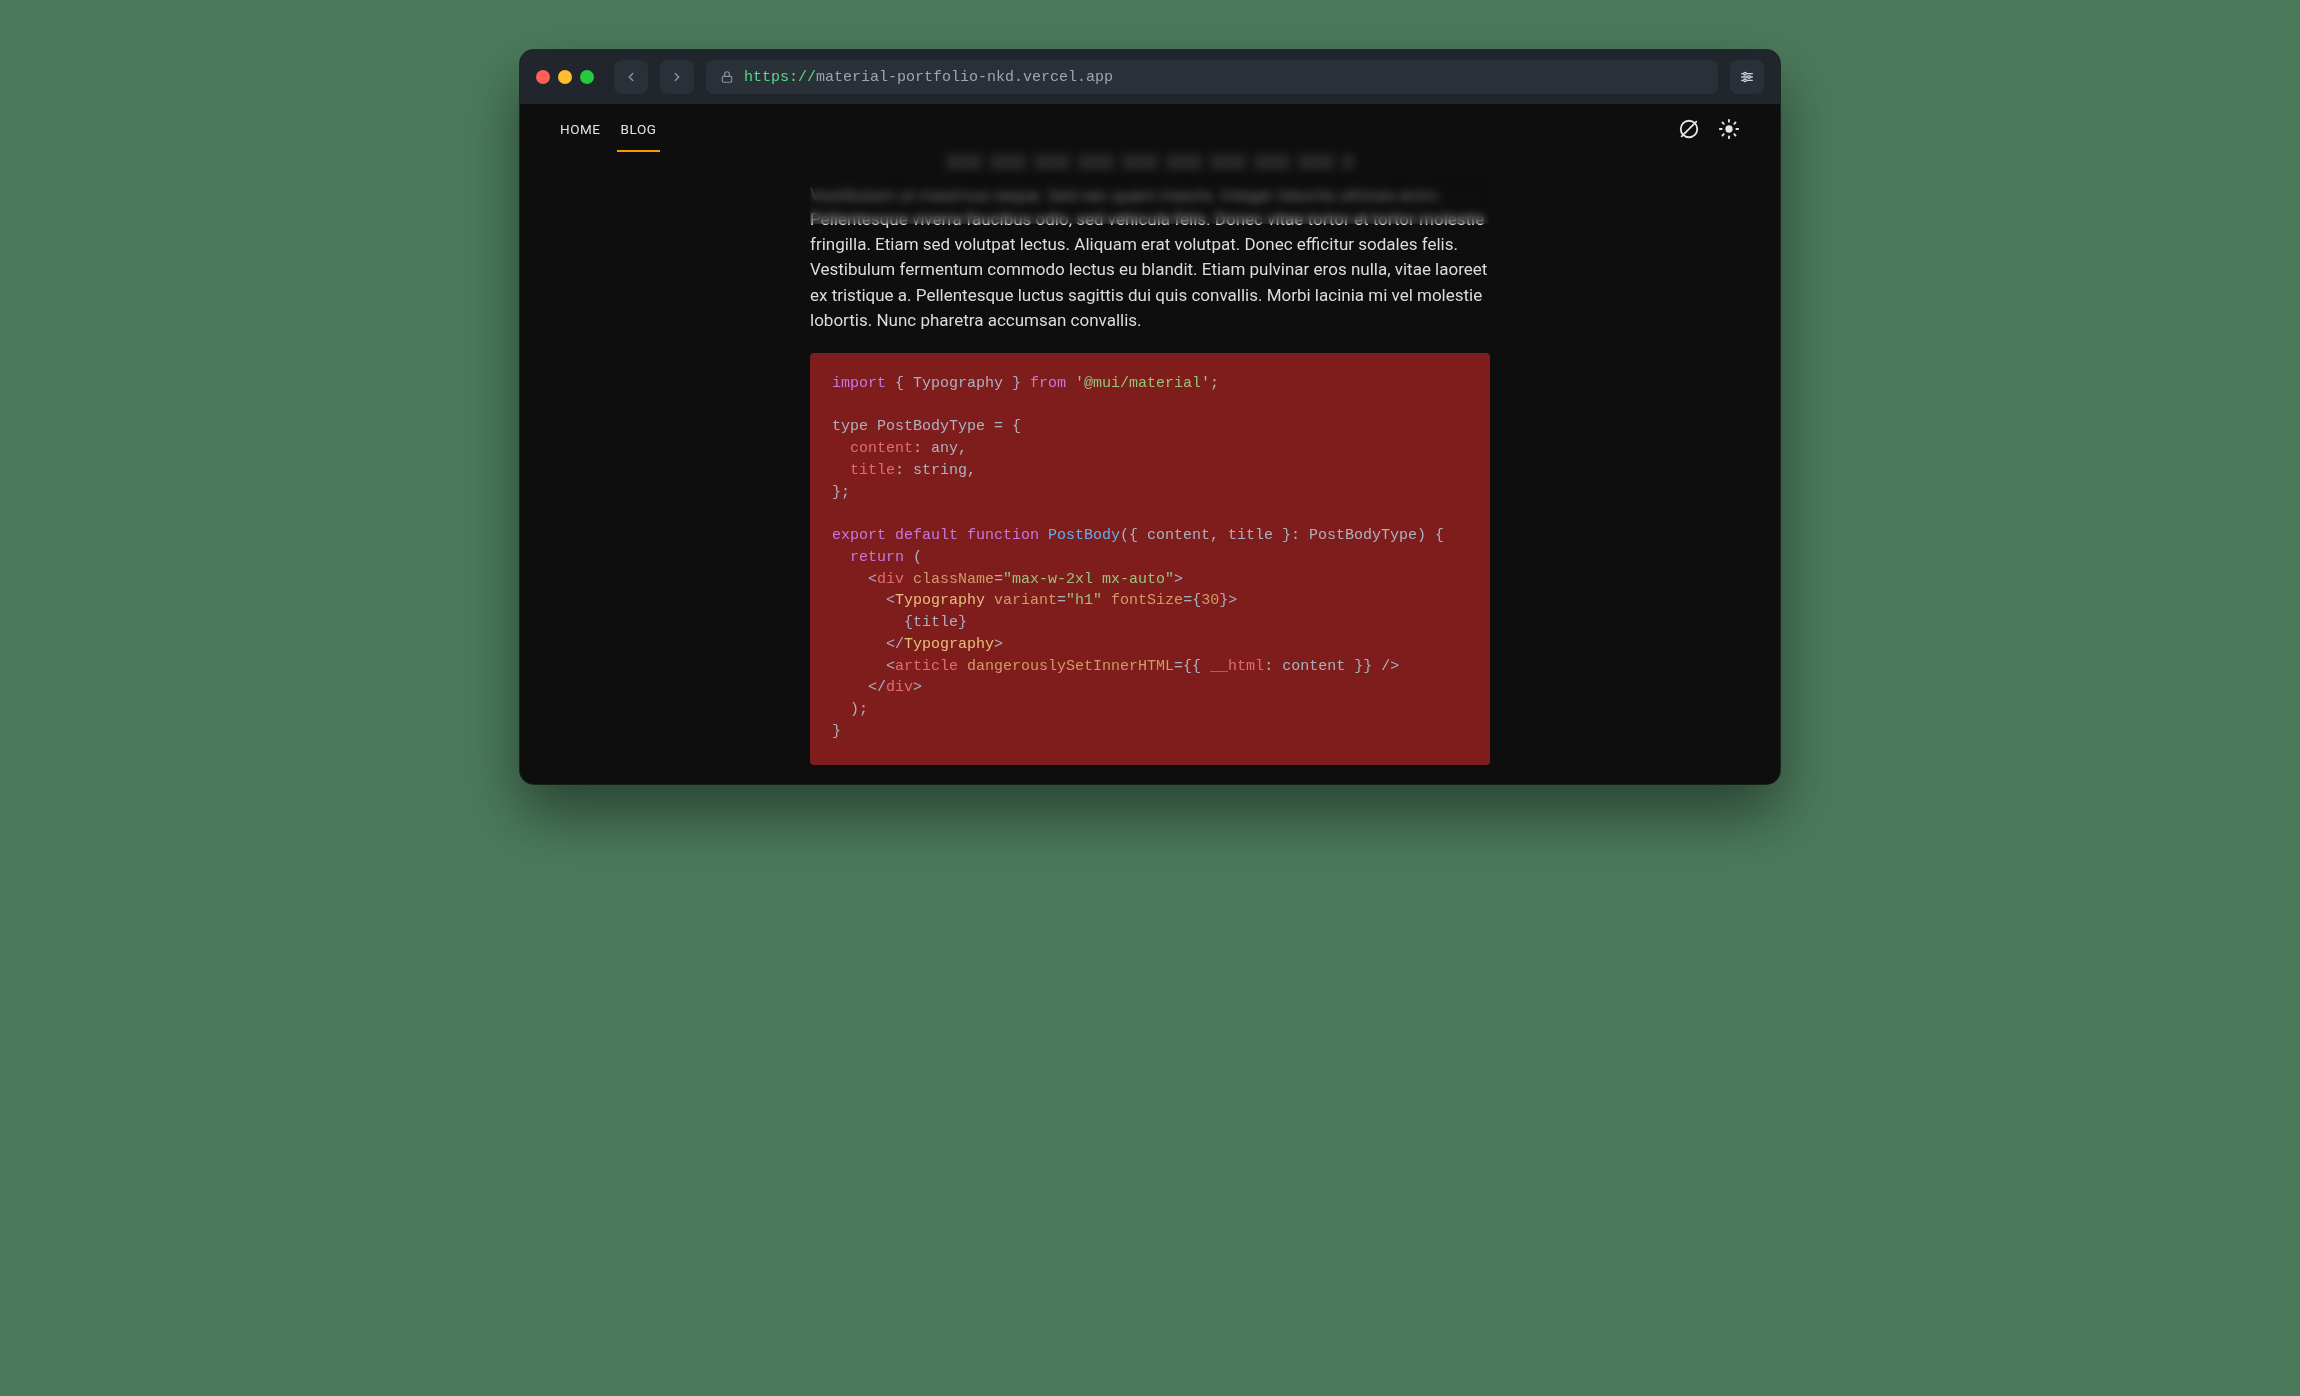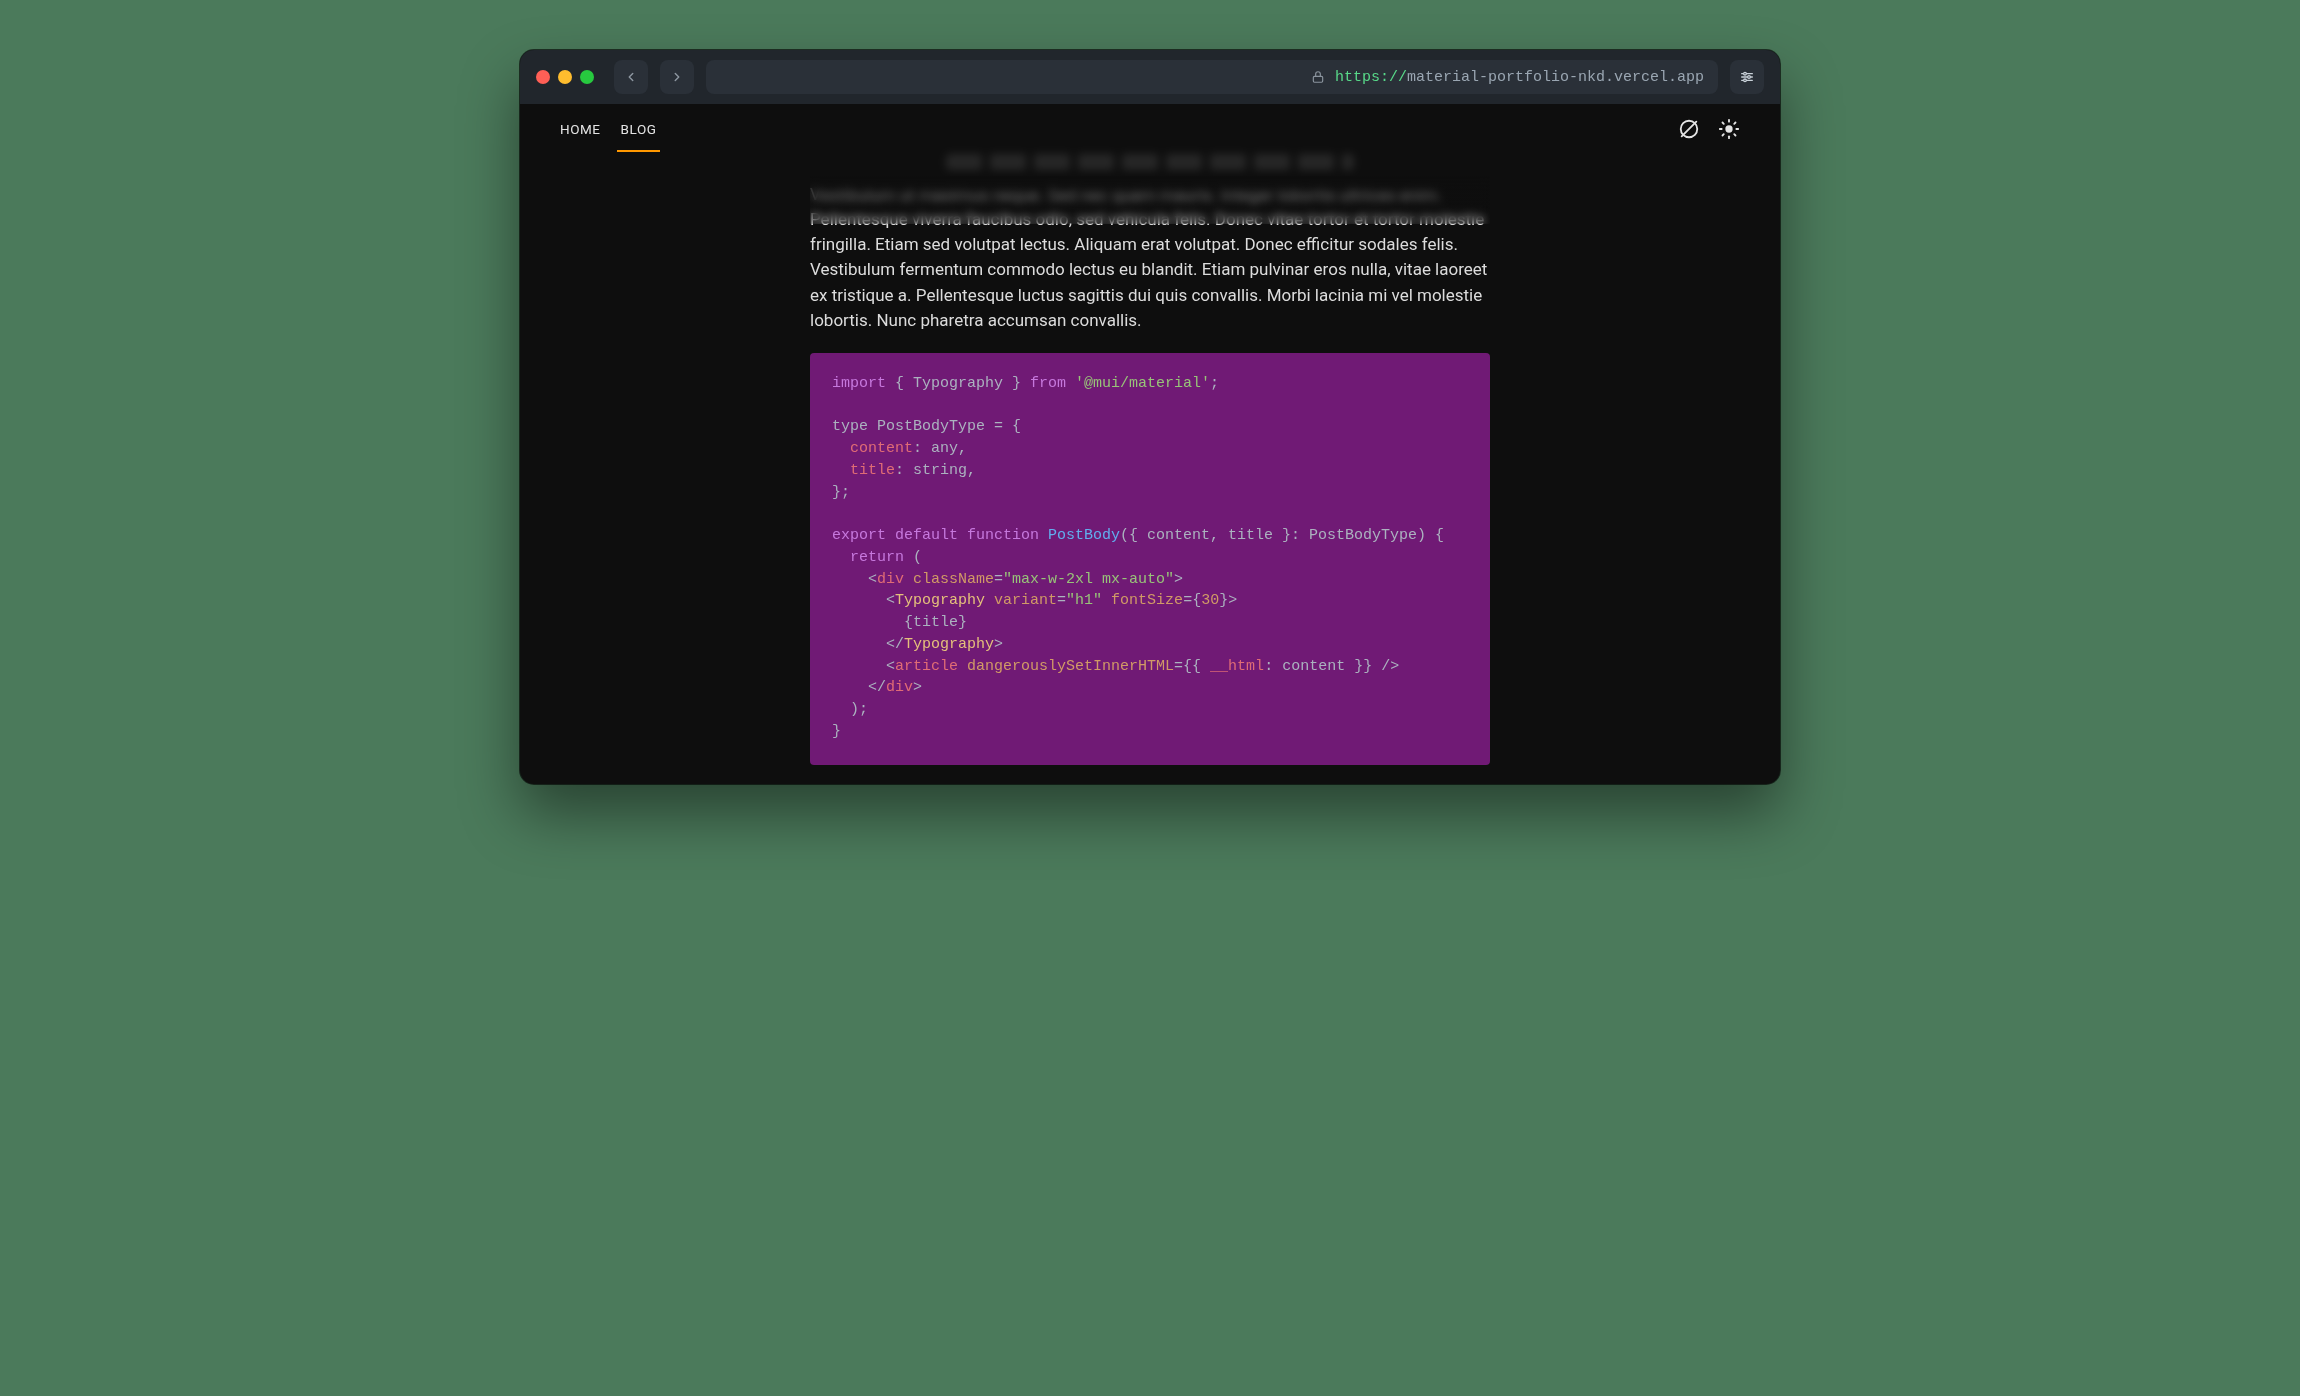--- a/index.html
+++ b/index.html
@@ -35,21 +35,20 @@
   .navbtn {
     width: 34px; height: 34px; border-radius: 8px;
     background: #2a3038; display:flex; align-items:center; justify-content:center;
     color: #8b949e; cursor:pointer;
   }
   .addr {
     flex: 1; background: #2a3038; border-radius: 8px; height: 34px;
     display: flex; align-items: center; gap: 10px; padding: 0 14px;
     font-family: "SFMono-Regular", Consolas, "Liberation Mono", Menlo, monospace;
     font-size: 15px;
-    justify-content: flex-end;
   }
   .lock { color: #8b949e; display:flex; }
   .scheme { color: #58d989; }
   .host { color: #9aa6b2; }
   .menu {
     width: 34px; height: 34px; border-radius: 8px;
     background: #2a3038; display:flex; align-items:center; justify-content:center;
     color: #c9d1d9; cursor:pointer;
   }
   .nav {
@@ -77,21 +76,21 @@
   }
   .para { font-size: 17px; line-height: 1.48; margin: 12px 0 20px; }
   .para.blurtop { position:relative; }
   .para.blurtop::before {
     content:""; position:absolute; left:0; right:0; top:-6px; height:48px;
     backdrop-filter: blur(4px);
     background: linear-gradient(to bottom, rgba(14,14,14,.9), rgba(14,14,14,0));
     pointer-events:none;
   }
   .codeblock {
-    background: #701a75; border-radius: 4px; padding: 20px 22px 22px;
+    background: #7f1d1d; border-radius: 4px; padding: 20px 22px 22px;
     font-family: "SFMono-Regular", Consolas, "Liberation Mono", Menlo, monospace;
     font-size: 15px; line-height: 1.45; color:#c9d1d9; overflow-x:auto;
     margin-bottom: 28px; white-space: pre;
   }
   .tok-kw { color:#c678dd; }
   .tok-fn { color:#61afef; }
   .tok-name { color:#e5c07b; }
   .tok-str { color:#98c379; }
   .tok-attr { color:#d19a66; }
   .tok-num { color:#d19a66; }

